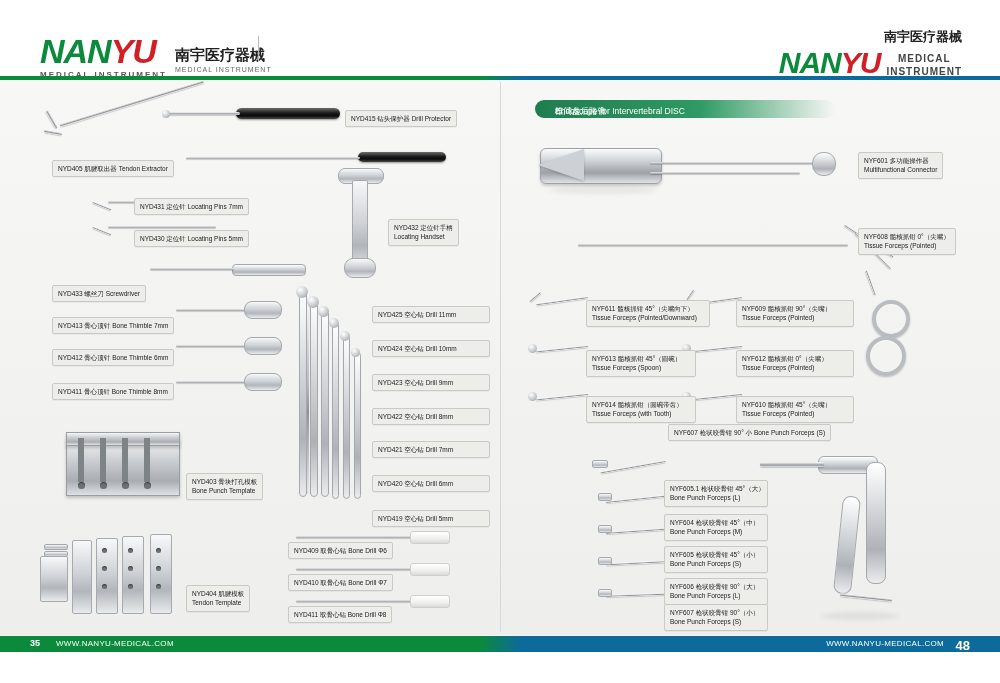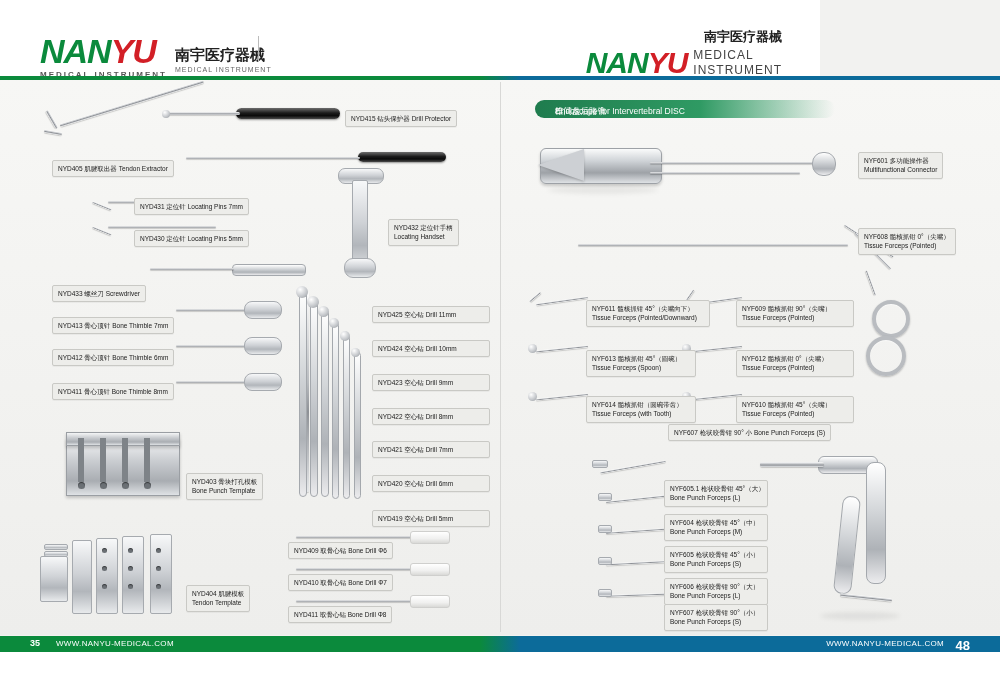--- a/index.html
+++ b/index.html
@@ -9,21 +9,21 @@
     font-family:"Liberation Sans", sans-serif;
     overflow:hidden;
     position:relative;
   }
   .page{
     position:absolute;inset:0;
     background:#f2f2f0;
   }
   
   .header{
-    position:absolute;left:0;top:0;width:820px;height:78px;
+    position:absolute;left:0;top:0;width:1000px;height:78px;
     background:#ffffff;
   }
   .header-rule{
     position:absolute;left:0;top:76px;width:1000px;height:4px;
     background:linear-gradient(to right,#0b8a3c 0%,#0b8a3c 48%,#0c6b9a 52%,#0c6b9a 100%);
   }
   .logo-left{position:absolute;left:40px;top:34px;display:flex;align-items:flex-end;}
   .logo-right{position:absolute;right:38px;top:28px;text-align:right;}
   .nanyu-word{
     font-family:"Liberation Sans", sans-serif;
@@ -44,21 +44,21 @@
     position:absolute;left:268px;top:38px;text-align:center;
   }
   .slogan .cn{font-size:12px;color:#2d2d2d;letter-spacing:3px;}
   .slogan .en{font-size:8px;color:#d21f26;letter-spacing:1.5px;margin-top:3px;}
   .slogan-divider{
     position:absolute;left:258px;top:36px;width:1px;height:26px;background:#bbb;
   }
   .logo-right .nanyu-word{font-size:30px;}
   .logo-right .r-cn{font-size:13px;color:#222;font-weight:bold;margin-bottom:2px;}
   .r-row{display:flex;align-items:flex-end;justify-content:flex-end;gap:6px;}
-  .r-mi{font-size:12px;line-height:1.25;color:#444;font-weight:normal;letter-spacing:1px;text-align:left;}
+  .r-mi{font-size:10px;line-height:1.25;color:#444;font-weight:bold;letter-spacing:1px;text-align:center;}
 
   
   .content{
     position:absolute;left:0;top:80px;width:1000px;height:555px;
     background:#f3f3f1;
   }
   .col-divider{
     position:absolute;left:500px;top:82px;width:1px;height:550px;
     background:#d8d8d6;
   }

